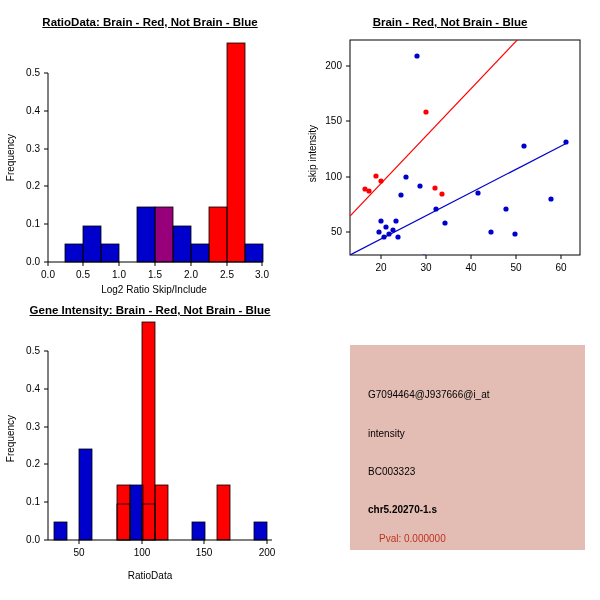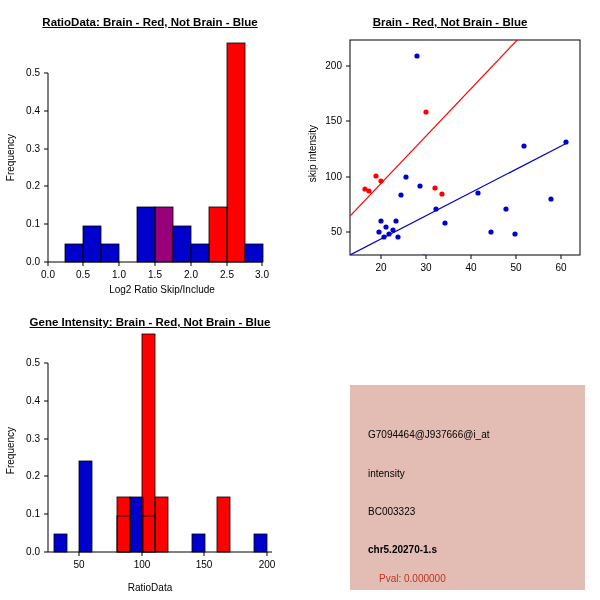--- a/index.html
+++ b/index.html
@@ -108,21 +108,21 @@
       <line x1="262" y1="262" x2="262" y2="266" stroke="#000"></line>
       <text class="tick-label" x="48" y="278" text-anchor="middle">0.0</text>
       <text class="tick-label" x="83" y="278" text-anchor="middle">0.5</text>
       <text class="tick-label" x="119" y="278" text-anchor="middle">1.0</text>
       <text class="tick-label" x="155" y="278" text-anchor="middle">1.5</text>
       <text class="tick-label" x="191" y="278" text-anchor="middle">2.0</text>
       <text class="tick-label" x="227" y="278" text-anchor="middle">2.5</text>
       <text class="tick-label" x="262" y="278" text-anchor="middle">3.0</text>
     </g>
   </svg>
-  <div class="axis-label" style="position:absolute; left:12px; top:284px; width:300px; text-align:center;">Log2 Ratio Skip/Include</div>
+  <div class="axis-label" style="position:absolute; left:4px; top:284px; width:300px; text-align:center;">Log2 Ratio Skip/Include</div>
   <div class="axis-label" style="position:absolute; left:-30px; top:152px; width:80px; text-align:center; transform:rotate(-90deg);">Frequency</div>
 </div>
 
 <div class="panel" style="left:300px; top:0px; width:300px; height:300px;">
   <div class="panel-title" style="position:absolute; left:0; top:16px; width:300px;">Brain - Red, Not Brain - Blue</div>
   <svg width="300" height="300">
 
     <rect x="50" y="40" width="230" height="215" fill="none" stroke="#000" stroke-width="1"></rect>
 
     <defs>
@@ -190,21 +190,21 @@
       <text class="tick-label" x="81" y="271" text-anchor="middle">20</text>
       <text class="tick-label" x="126" y="271" text-anchor="middle">30</text>
       <text class="tick-label" x="171" y="271" text-anchor="middle">40</text>
       <text class="tick-label" x="216" y="271" text-anchor="middle">50</text>
       <text class="tick-label" x="261" y="271" text-anchor="middle">60</text>
     </g>
   </svg>
   <div class="axis-label" style="position:absolute; left:-28px; top:148px; width:80px; text-align:center; transform:rotate(-90deg);">skip intensity</div>
 </div>
 
-<div class="panel" style="left:0px; top:300px; width:300px; height:300px;">
+<div class="panel" style="left:0px; top:288px; width:300px; height:300px;">
   <div class="panel-title" style="position:absolute; left:0; top:16px; width:300px;">Gene Intensity: Brain - Red, Not Brain - Blue</div>
   <svg width="300" height="300">
 
     <g>
       <rect x="54" y="234" width="13" height="18" fill="#0000cc"></rect>
       <rect x="79" y="161" width="13" height="91" fill="#0000cc"></rect>
       <rect x="117" y="216" width="13" height="36" fill="#0000cc"></rect>
       <rect x="130" y="197" width="13" height="55" fill="#0000cc"></rect>
       <rect x="142" y="216" width="13" height="36" fill="#0000cc"></rect>
       <rect x="192" y="234" width="13" height="18" fill="#0000cc"></rect>
@@ -257,19 +257,19 @@
       <text class="tick-label" x="79" y="268" text-anchor="middle">50</text>
       <text class="tick-label" x="142" y="268" text-anchor="middle">100</text>
       <text class="tick-label" x="204" y="268" text-anchor="middle">150</text>
       <text class="tick-label" x="267" y="268" text-anchor="middle">200</text>
     </g>
   </svg>
   <div class="axis-label" style="position:absolute; left:0; top:282px; width:300px; text-align:center;">RatioData</div>
   <div class="axis-label" style="position:absolute; left:-30px; top:145px; width:80px; text-align:center; transform:rotate(-90deg);">Frequency</div>
 </div>
 
-<div class="info-box" style="left:350px; top:345px; width:235px; height:205px;margin-top:40px;">
+<div class="info-box" style="left:350px; top:345px; width:235px; height:205px;">
   <div class="info-line" style="left:18px; top:44px;">G7094464@J937666@i_at</div>
   <div class="info-line" style="left:18px; top:83px;">intensity</div>
   <div class="info-line" style="left:18px; top:121px;">BC003323</div>
   <div class="info-line" style="left:18px; top:159px;font-weight:bold;">chr5.20270-1.s</div>
   <div class="info-line info-pval" style="left:18px; top:188px;padding-left:11px;">Pval: 0.000000</div>
 </div>
 
 </body></html>

